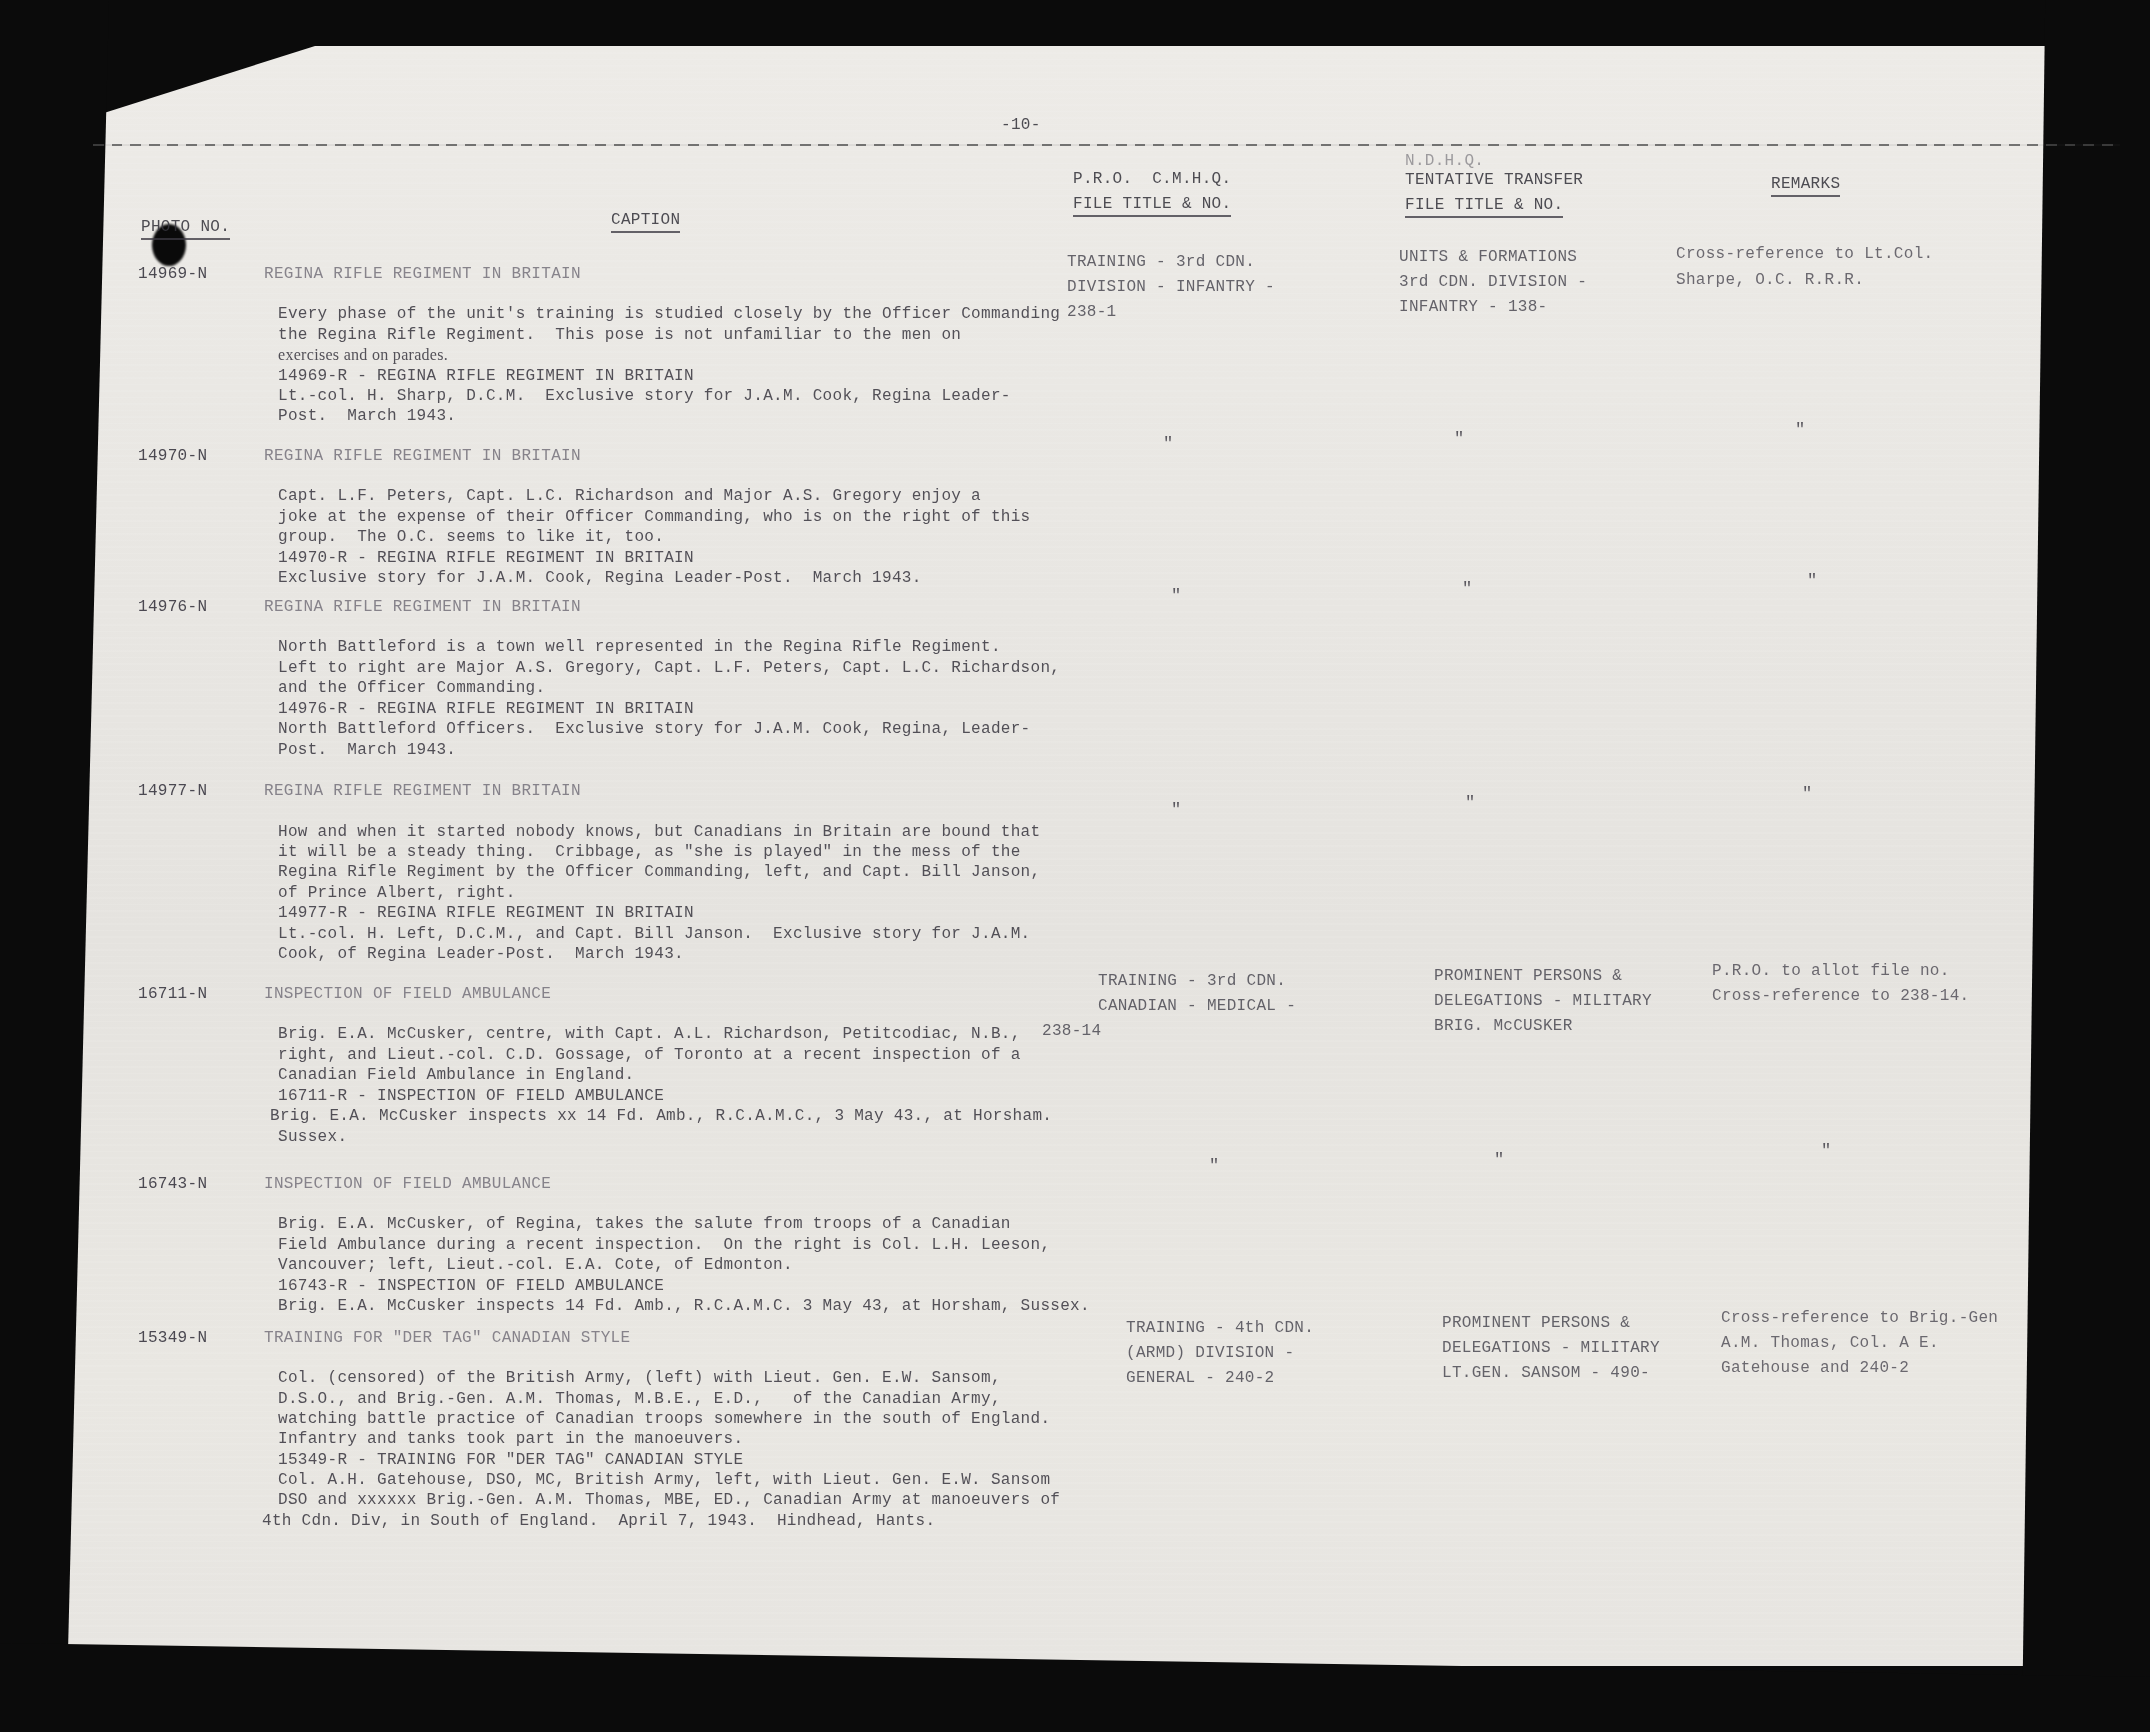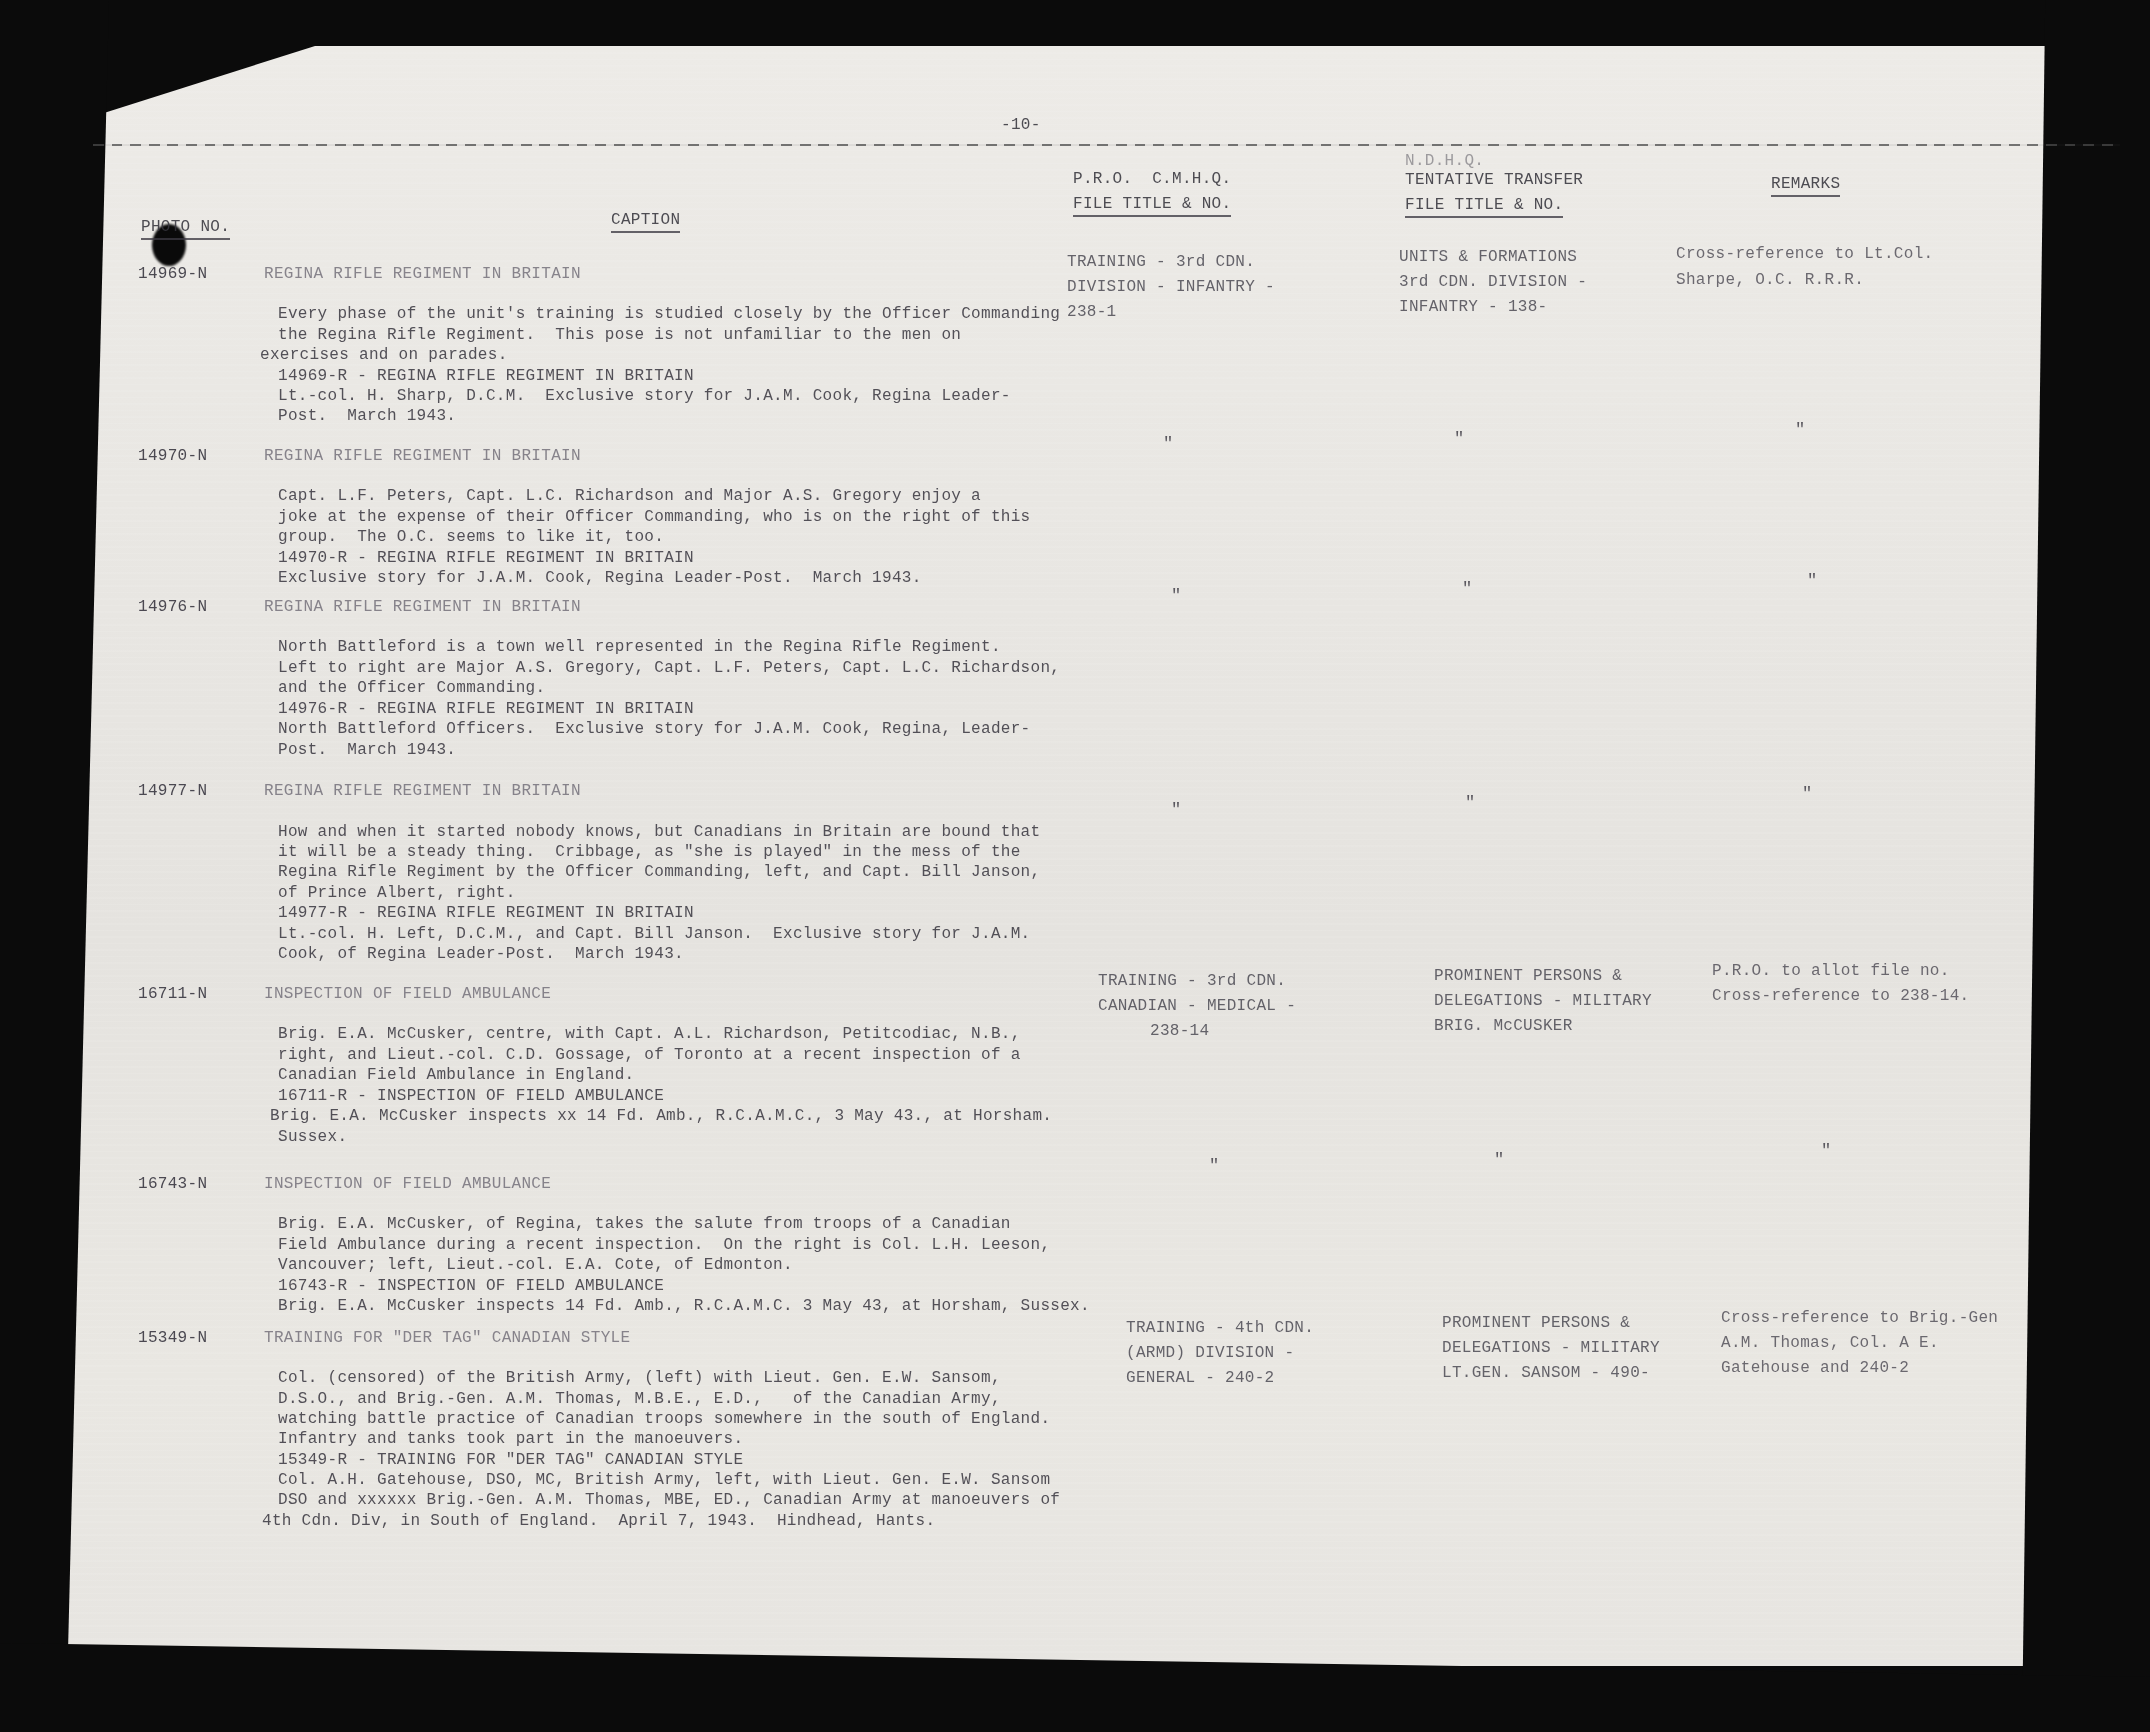--- a/index.html
+++ b/index.html
@@ -72,21 +72,21 @@
   <div class="tw t-header" style="left:1405px;top:170px;">TENTATIVE TRANSFER</div>
   <div class="tw t-header" style="left:1405px;top:195px;"><span class="underline">FILE TITLE &amp; NO.</span></div>
 
   <div class="tw t-header" style="left:1771px;top:174px;"><span class="underline">REMARKS</span></div>
 
   <div id="entries">
       <div class="tw t-photo" style="left: 138px; top: 264px;">14969-N</div>
       <div class="tw t-title" style="left: 264px; top: 264px;">REGINA RIFLE REGIMENT IN BRITAIN</div>
       <div class="tw t-body" style="left: 278px; top: 304px;">Every phase of the unit's training is studied closely by the Officer Commanding</div>
       <div class="tw t-body" style="left: 278px; top: 325px;">the Regina Rifle Regiment.  This pose is not unfamiliar to the men on</div>
-      <div class="tw t-body" style="left: 260px; top: 345px;">exercises and on parades.</div>
+      <div class="tw t-body" style="left: 278px; top: 345px; font-family: Liberation Serif, serif;">exercises and on parades.</div>
       <div class="tw t-body" style="left: 278px; top: 366px;">14969-R - REGINA RIFLE REGIMENT IN BRITAIN</div>
       <div class="tw t-body" style="left: 278px; top: 386px;">Lt.-col. H. Sharp, D.C.M.  Exclusive story for J.A.M. Cook, Regina Leader-</div>
       <div class="tw t-body" style="left: 278px; top: 406px;">Post.  March 1943.</div>
       <div class="tw t-cell" style="left: 1067px; top: 252px;">TRAINING - 3rd CDN.</div>
       <div class="tw t-cell" style="left: 1067px; top: 277px;">DIVISION - INFANTRY -</div>
       <div class="tw t-cell" style="left: 1067px; top: 302px;">238-1</div>
       <div class="tw t-cell" style="left: 1399px; top: 247px;">UNITS &amp; FORMATIONS</div>
       <div class="tw t-cell" style="left: 1399px; top: 272px;">3rd CDN. DIVISION -</div>
       <div class="tw t-cell" style="left: 1399px; top: 297px;">INFANTRY - 138-</div>
       <div class="tw t-rem" style="left: 1676px; top: 244px;">Cross-reference to Lt.Col.</div>
@@ -127,21 +127,21 @@
       <div class="tw t-photo" style="left: 138px; top: 984px;">16711-N</div>
       <div class="tw t-title" style="left: 264px; top: 984px;">INSPECTION OF FIELD AMBULANCE</div>
       <div class="tw t-body" style="left: 278px; top: 1024px;">Brig. E.A. McCusker, centre, with Capt. A.L. Richardson, Petitcodiac, N.B.,</div>
       <div class="tw t-body" style="left: 278px; top: 1045px;">right, and Lieut.-col. C.D. Gossage, of Toronto at a recent inspection of a</div>
       <div class="tw t-body" style="left: 278px; top: 1065px;">Canadian Field Ambulance in England.</div>
       <div class="tw t-body" style="left: 278px; top: 1086px;">16711-R - INSPECTION OF FIELD AMBULANCE</div>
       <div class="tw t-body" style="left: 270px; top: 1106px;">Brig. E.A. McCusker inspects xx 14 Fd. Amb., R.C.A.M.C., 3 May 43., at Horsham.</div>
       <div class="tw t-body" style="left: 278px; top: 1127px;">Sussex.</div>
       <div class="tw t-cell" style="left: 1098px; top: 971px;">TRAINING - 3rd CDN.</div>
       <div class="tw t-cell" style="left: 1098px; top: 996px;">CANADIAN - MEDICAL -</div>
-      <div class="tw t-cell" style="left: 1150px; top: 1021px; text-align: right;">238-14</div>
+      <div class="tw t-cell" style="left: 1042px; top: 1021px; text-align: right;">238-14</div>
       <div class="tw t-cell" style="left: 1434px; top: 966px;">PROMINENT PERSONS &amp;</div>
       <div class="tw t-cell" style="left: 1434px; top: 991px;">DELEGATIONS - MILITARY</div>
       <div class="tw t-cell" style="left: 1434px; top: 1016px;">BRIG. McCUSKER</div>
       <div class="tw t-rem" style="left: 1712px; top: 961px;">P.R.O. to allot file no.</div>
       <div class="tw t-rem" style="left: 1712px; top: 986px;">Cross-reference to 238-14.</div>
       <div class="tw t-photo" style="left: 138px; top: 1174px;">16743-N</div>
       <div class="tw t-title" style="left: 264px; top: 1174px;">INSPECTION OF FIELD AMBULANCE</div>
       <div class="tw t-body" style="left: 278px; top: 1214px;">Brig. E.A. McCusker, of Regina, takes the salute from troops of a Canadian</div>
       <div class="tw t-body" style="left: 278px; top: 1235px;">Field Ambulance during a recent inspection.  On the right is Col. L.H. Leeson,</div>
       <div class="tw t-body" style="left: 278px; top: 1255px;">Vancouver; left, Lieut.-col. E.A. Cote, of Edmonton.</div>

